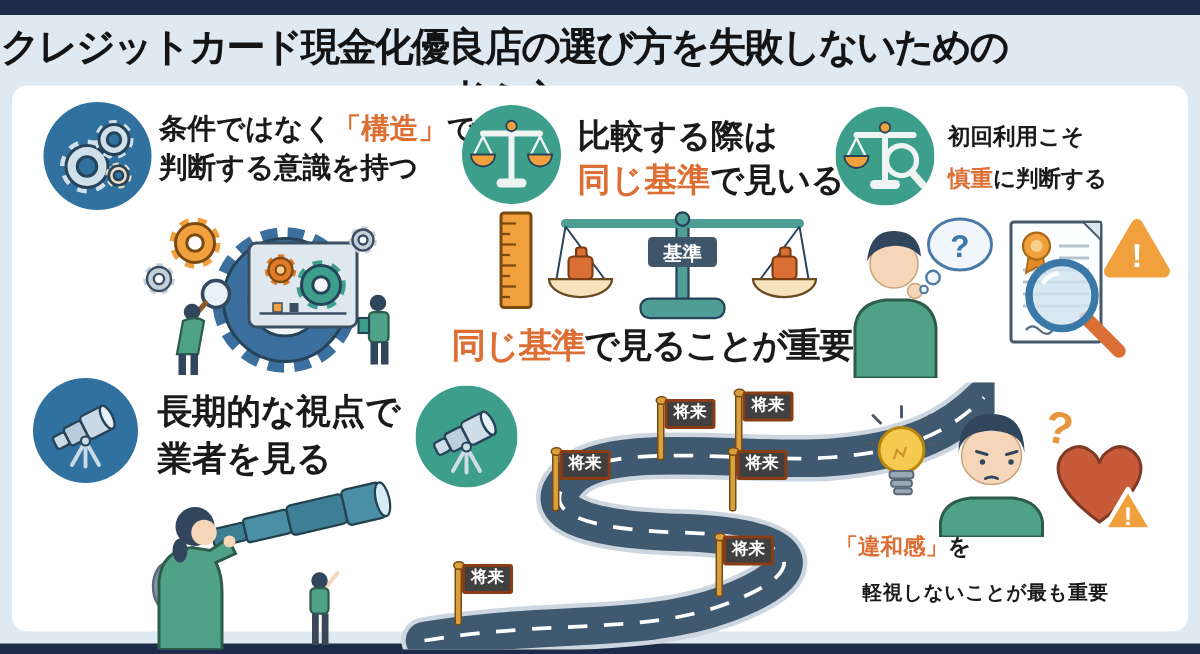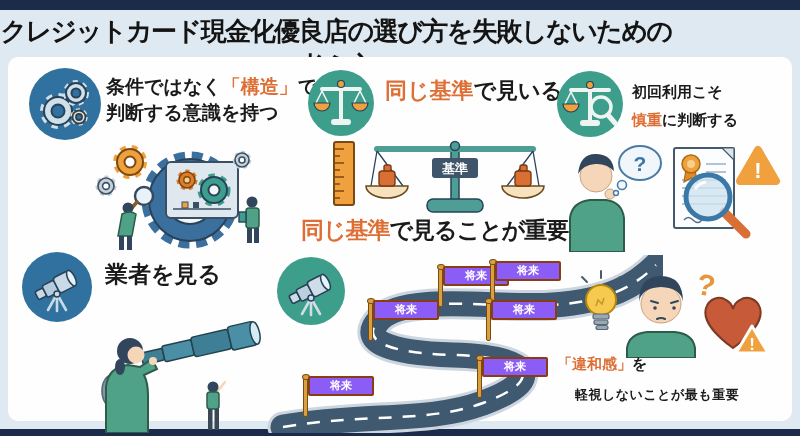--- a/index.html
+++ b/index.html
@@ -20,21 +20,21 @@
   .panel{
     position:absolute;left:8px;top:57px;width:784px;height:364px;
     background:#fefefe;border-radius:10px;
   }
   .heading{position:absolute;font-weight:800;color:#1a1a1a;white-space:nowrap;}
   .hl{color:#dd6f35;}
   .caption{position:absolute;font-weight:800;color:#1a1a1a;white-space:nowrap;}
   .flag{position:absolute;width:44px;height:42px;}
   .flag-pole{position:absolute;left:0;top:2px;width:3px;height:37px;background:#d9a13e;border:1px solid #7a4a14;border-radius:2px;}
   .flag-pole::before{content:"";position:absolute;left:-2px;top:-5px;width:6px;height:4px;background:#d9a13e;border:1px solid #7a4a14;border-radius:50%;}
-  .flag-box{position:absolute;left:5px;top:0;background:#8b5cf6;border:2px solid #8a3c12;color:#fff;font-size:11px;font-weight:800;padding:1px 20px;border-radius:2px;white-space:nowrap;line-height:1.25;}
+  .flag-box{position:absolute;left:5px;top:0;background:#404040;border:2px solid #8a3c12;color:#fff;font-size:11px;font-weight:800;padding:1px 4px;border-radius:2px;white-space:nowrap;line-height:1.25;}
   svg{display:block;}
 </style>
 </head>
 <body>
 
 <div class="bar top"></div>
 <div class="bar bottom"></div>
 <div class="title"><span>クレジットカード現金化優良店の選び方を失敗しないための考え方</span></div>
 <div class="panel"></div>
 
@@ -122,20 +122,21 @@
   <rect x="12" y="17" width="42" height="4" rx="2" fill="#eef4f2"></rect>
   <circle cx="33" cy="14" r="3.5" fill="#f0a03c" stroke="#27435a" stroke-width="1.2"></circle>
   <path d="M14 21 L8 33 M14 21 L20 33" stroke="#eef4f2" stroke-width="1.6" fill="none"></path>
   <path d="M6 33 A8 8 0 0 0 22 33 Z" fill="#f0a03c" stroke="#27435a" stroke-width="1.2"></path>
   <path d="M52 21 L46 33 M52 21 L58 33" stroke="#eef4f2" stroke-width="1.6" fill="none"></path>
   <path d="M44 33 A8 8 0 0 0 60 33 Z" fill="#f0a03c" stroke="#27435a" stroke-width="1.2"></path>
   <rect x="23" y="49" width="20" height="6" rx="3" fill="#eef4f2"></rect>
 </svg>
 
 <div class="heading" style="left:385px;top:76px;font-size:22px;line-height:29px">
+  <div><span>比較する際は</span></div>
   <div><span class="hl">同じ基準</span><span>で見いる</span></div>
 </div>
 
 <svg class="abs" style="left:330px;top:138px" width="232" height="78" viewBox="0 0 232 78">
   <g>
     <rect x="4" y="4" width="20" height="63" rx="2" fill="#f0a03c" stroke="#7a4a12" stroke-width="2"></rect>
     <g stroke="#7a4a12" stroke-width="1.5">
       <line x1="4" y1="11" x2="14" y2="11"></line>
         <line x1="4" y1="18" x2="10" y2="18"></line>
       <line x1="4" y1="25" x2="14" y2="25"></line>
@@ -241,20 +242,21 @@
   </g>
   <g stroke="#c9d9e6" stroke-width="2.6" stroke-linecap="round">
     <line x1="35" y1="42" x2="26" y2="58"></line>
     <line x1="35" y1="42" x2="44" y2="58"></line>
     <line x1="35" y1="42" x2="35" y2="59"></line>
   </g>
   <circle cx="35" cy="42" r="3" fill="#c9d9e6" stroke="#27435a" stroke-width="1.4"></circle>
 </svg>
 
 <div class="heading" style="left:105px;top:259px;font-size:23px;line-height:31px">
+  <div><span>長期的な視点で</span></div>
   <div><span>業者を見る</span></div>
 </div>
 
 <svg class="abs" style="left:100px;top:315px" width="190" height="118" viewBox="0 0 190 118">
   <ellipse cx="12" cy="76" rx="10" ry="16" fill="#8595a8" stroke="#5a6878" stroke-width="1.6"></ellipse>
   <g transform="translate(42,44) rotate(-13)">
     <rect x="0" y="-6" width="22" height="12" rx="2" fill="#3f7f96" stroke="#23424e" stroke-width="1.5"></rect>
     <rect x="22" y="-8" width="30" height="16" rx="2" fill="#4a8fa6" stroke="#23424e" stroke-width="1.5"></rect>
     <rect x="52" y="-10" width="38" height="20" rx="3" fill="#3f7f96" stroke="#23424e" stroke-width="1.5"></rect>
     <rect x="90" y="-12" width="26" height="24" rx="3" fill="#4a8fa6" stroke="#23424e" stroke-width="1.5"></rect>

